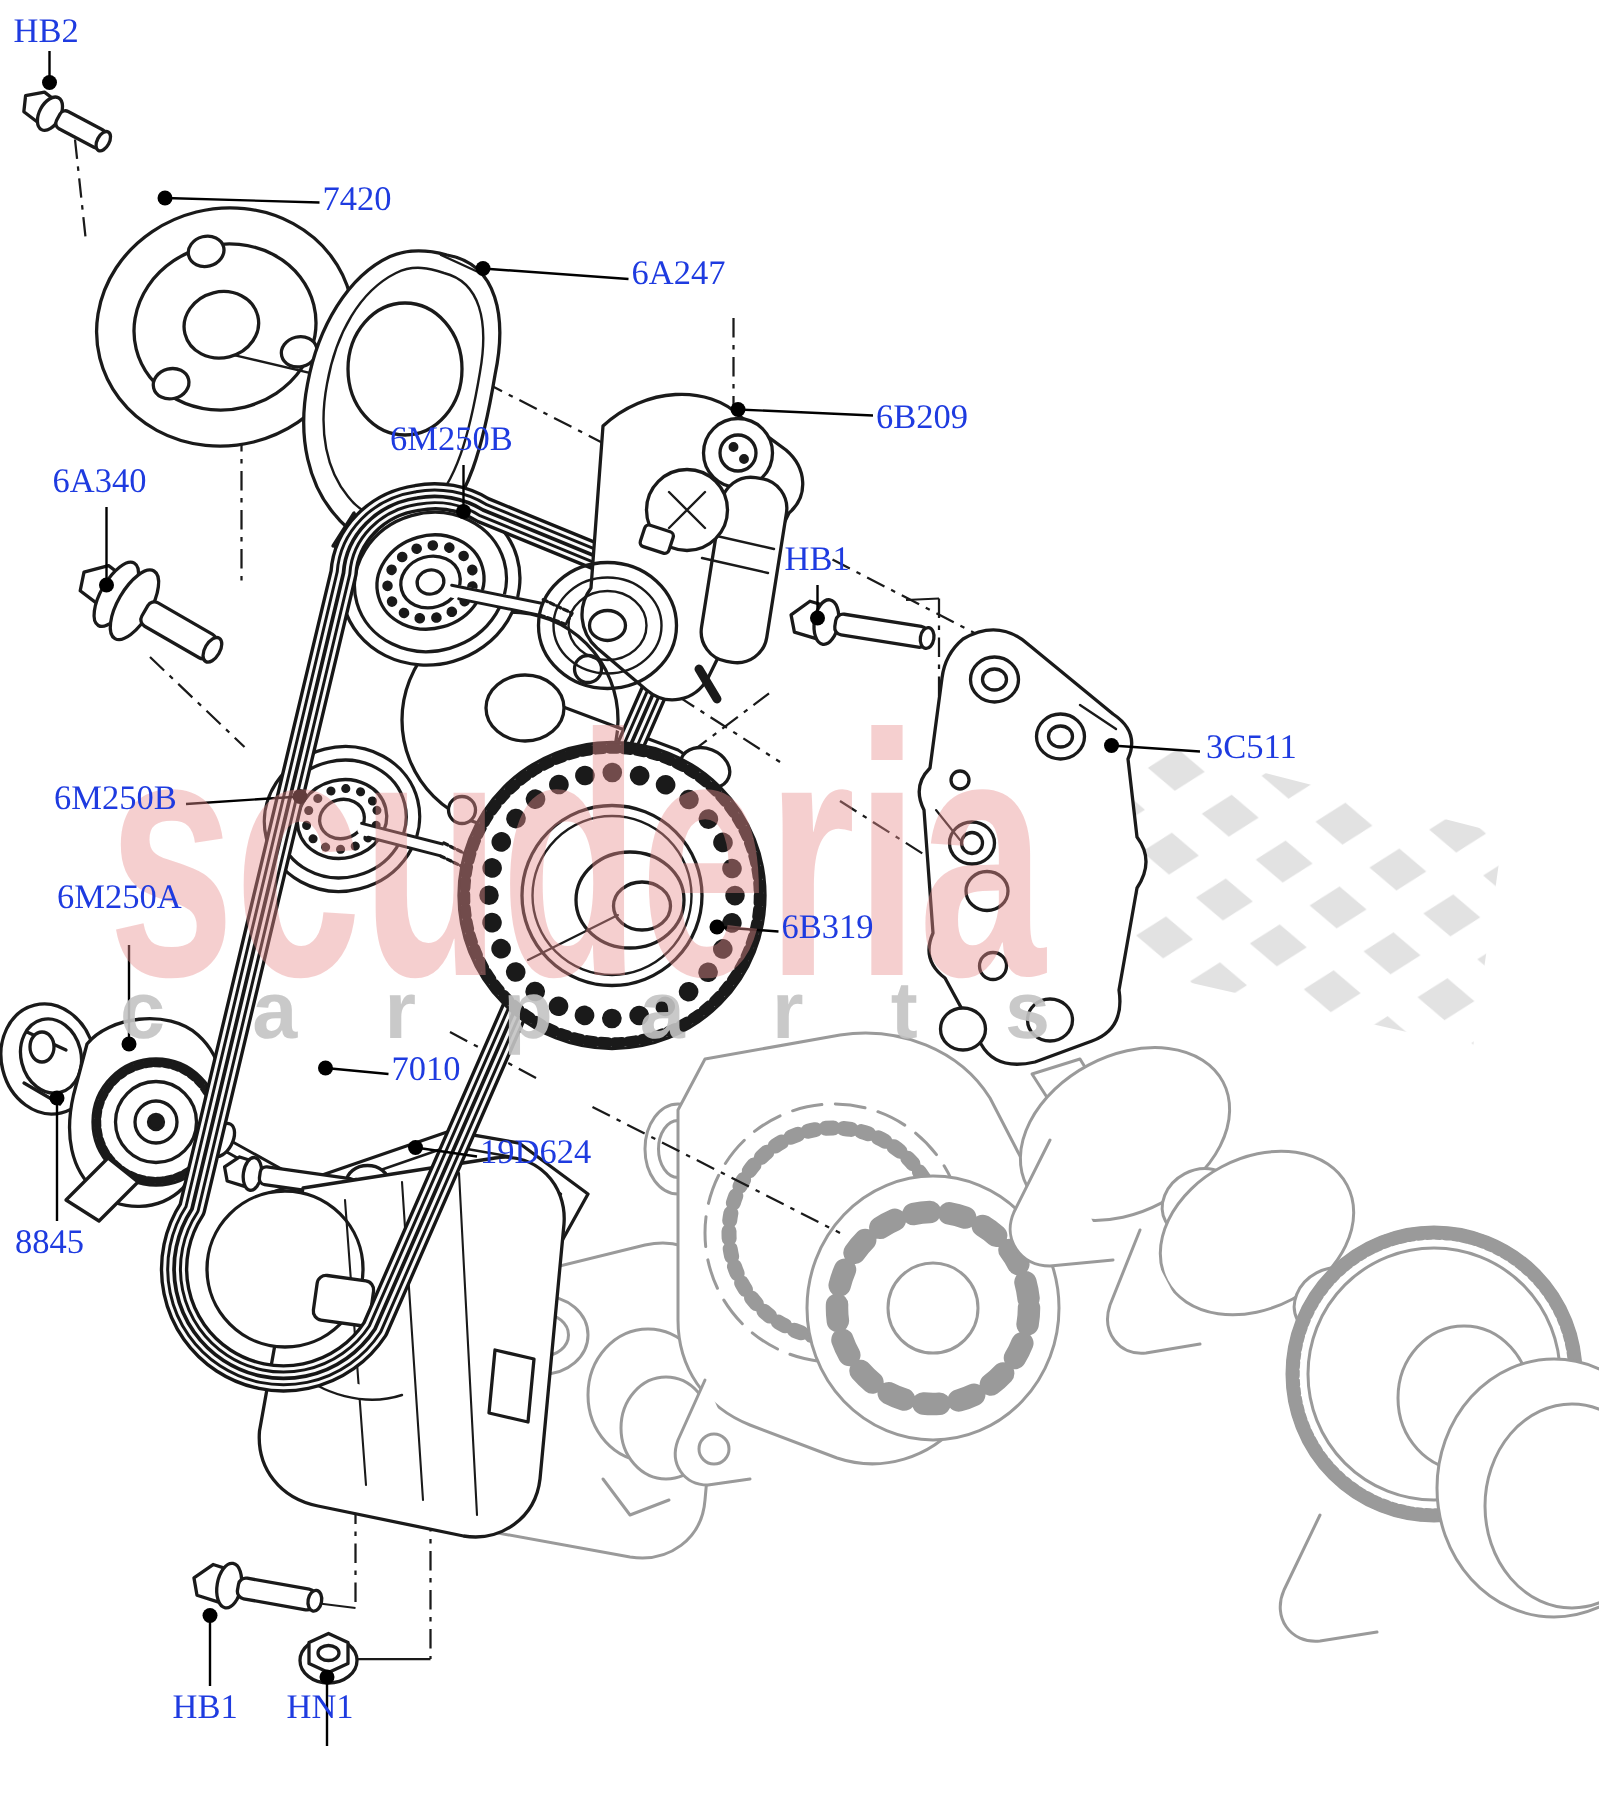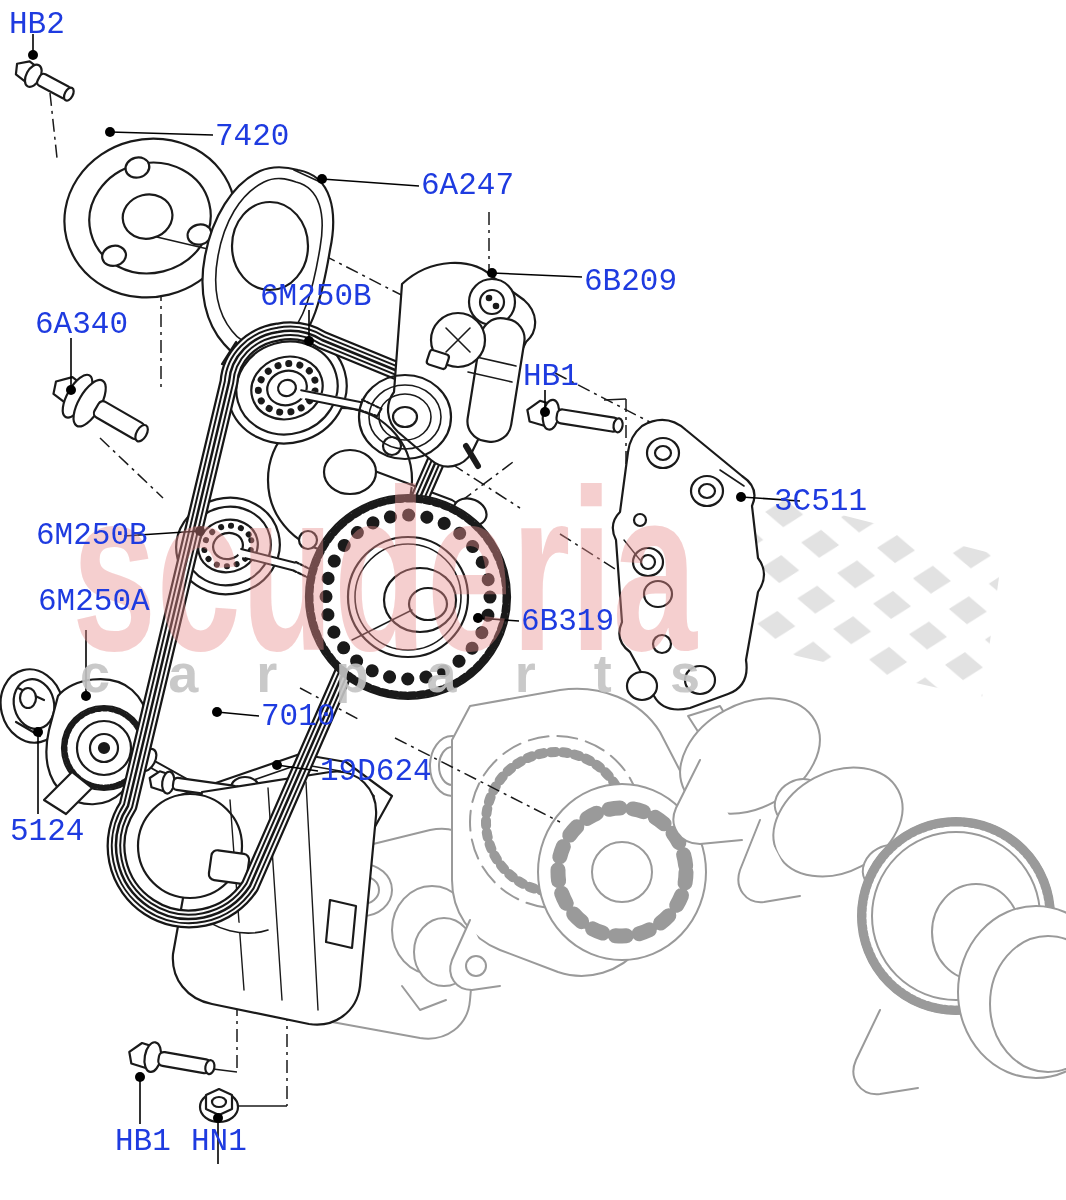--- a/index.html
+++ b/index.html
@@ -1,20 +1,20 @@
 <!DOCTYPE html>
 <html><head>
 <meta charset="utf-8">
 <style>
   html,body{margin:0;padding:0;background:#ffffff;}
   #stage{position:relative;width:1066px;height:1200px;background:#ffffff;overflow:hidden;
          font-family:"Liberation Sans",sans-serif;}
   #art{position:absolute;left:0;top:0;}
-  .callout{position:absolute;font-size:31px;line-height:1;color:#1e3be0;cursor:pointer;
-           font-family:Liberation Mono, monospace;white-space:nowrap;}
+  .callout{position:absolute;font-size:23px;line-height:1;color:#1e3be0;cursor:pointer;
+           font-family:Liberation Serif, serif;white-space:nowrap;}
 </style>
 </head>
 <body>
 
 <div id="stage">
 
 <svg id="art" width="1066" height="1200" viewBox="0 0 1066 1200">
   <defs>
     <pattern id="checker" width="76" height="56" patternUnits="userSpaceOnUse" patternTransform="rotate(4 850 590)">
       <polygon points="19,0 38,14 19,28 0,14" fill="#e0e0e0"></polygon>
@@ -328,22 +328,22 @@
   </g>
 </svg>
 
   <div class="callout" style="left:9px;top:9px">HB2</div>
   <div class="callout" style="left:215px;top:121px">7420</div>
   <div class="callout" style="left:421px;top:170px">6A247</div>
   <div class="callout" style="left:584px;top:266px">6B209</div>
   <div class="callout" style="left:35px;top:309px">6A340</div>
   <div class="callout" style="left:260px;top:281px">6M250B</div>
   <div class="callout" style="left:523px;top:361px">HB1</div>
-  <div class="callout" style="left:774px;top:486px">3C511</div>
+  <div class="callout" style="left:804px;top:486px">3C511</div>
   <div class="callout" style="left:36px;top:520px">6M250B</div>
   <div class="callout" style="left:38px;top:586px">6M250A</div>
   <div class="callout" style="left:521px;top:606px">6B319</div>
   <div class="callout" style="left:261px;top:701px">7010</div>
   <div class="callout" style="left:320px;top:756px">19D624</div>
-  <div class="callout" style="left:10px;top:816px">5124</div>
+  <div class="callout" style="left:10px;top:816px">8845</div>
   <div class="callout" style="left:115px;top:1126px">HB1</div>
   <div class="callout" style="left:191px;top:1126px">HN1</div>
 </div>
 
 </body></html>

